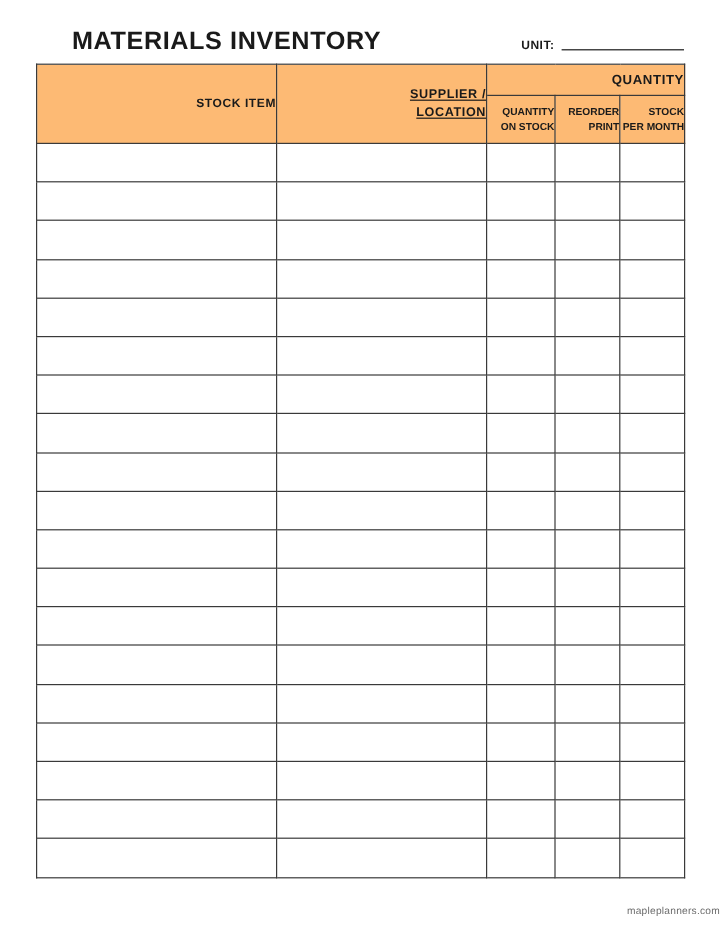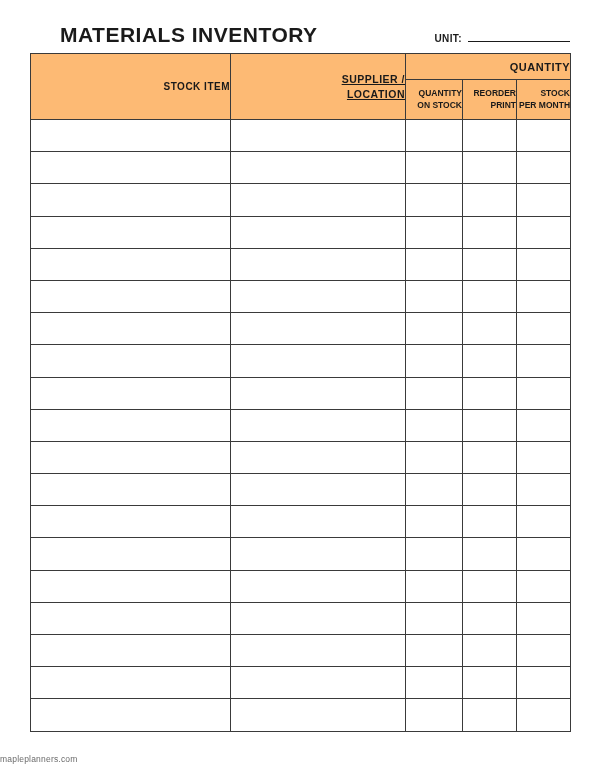--- a/index.html
+++ b/index.html
@@ -94,21 +94,21 @@
   }
   tbody td {
     height: 32.2px;
     background: #ffffff;
   }
   .footer {
     position: absolute;
     left: 0;
     right: 0;
     bottom: 12px;
-    text-align: left;
+    text-align: right;
     font-size: 8.5px;
     color: #6b6b6b;
     letter-spacing: 0.2px;
   }
 </style>
 </head>
 <body>
 
 <div class="page">
 

